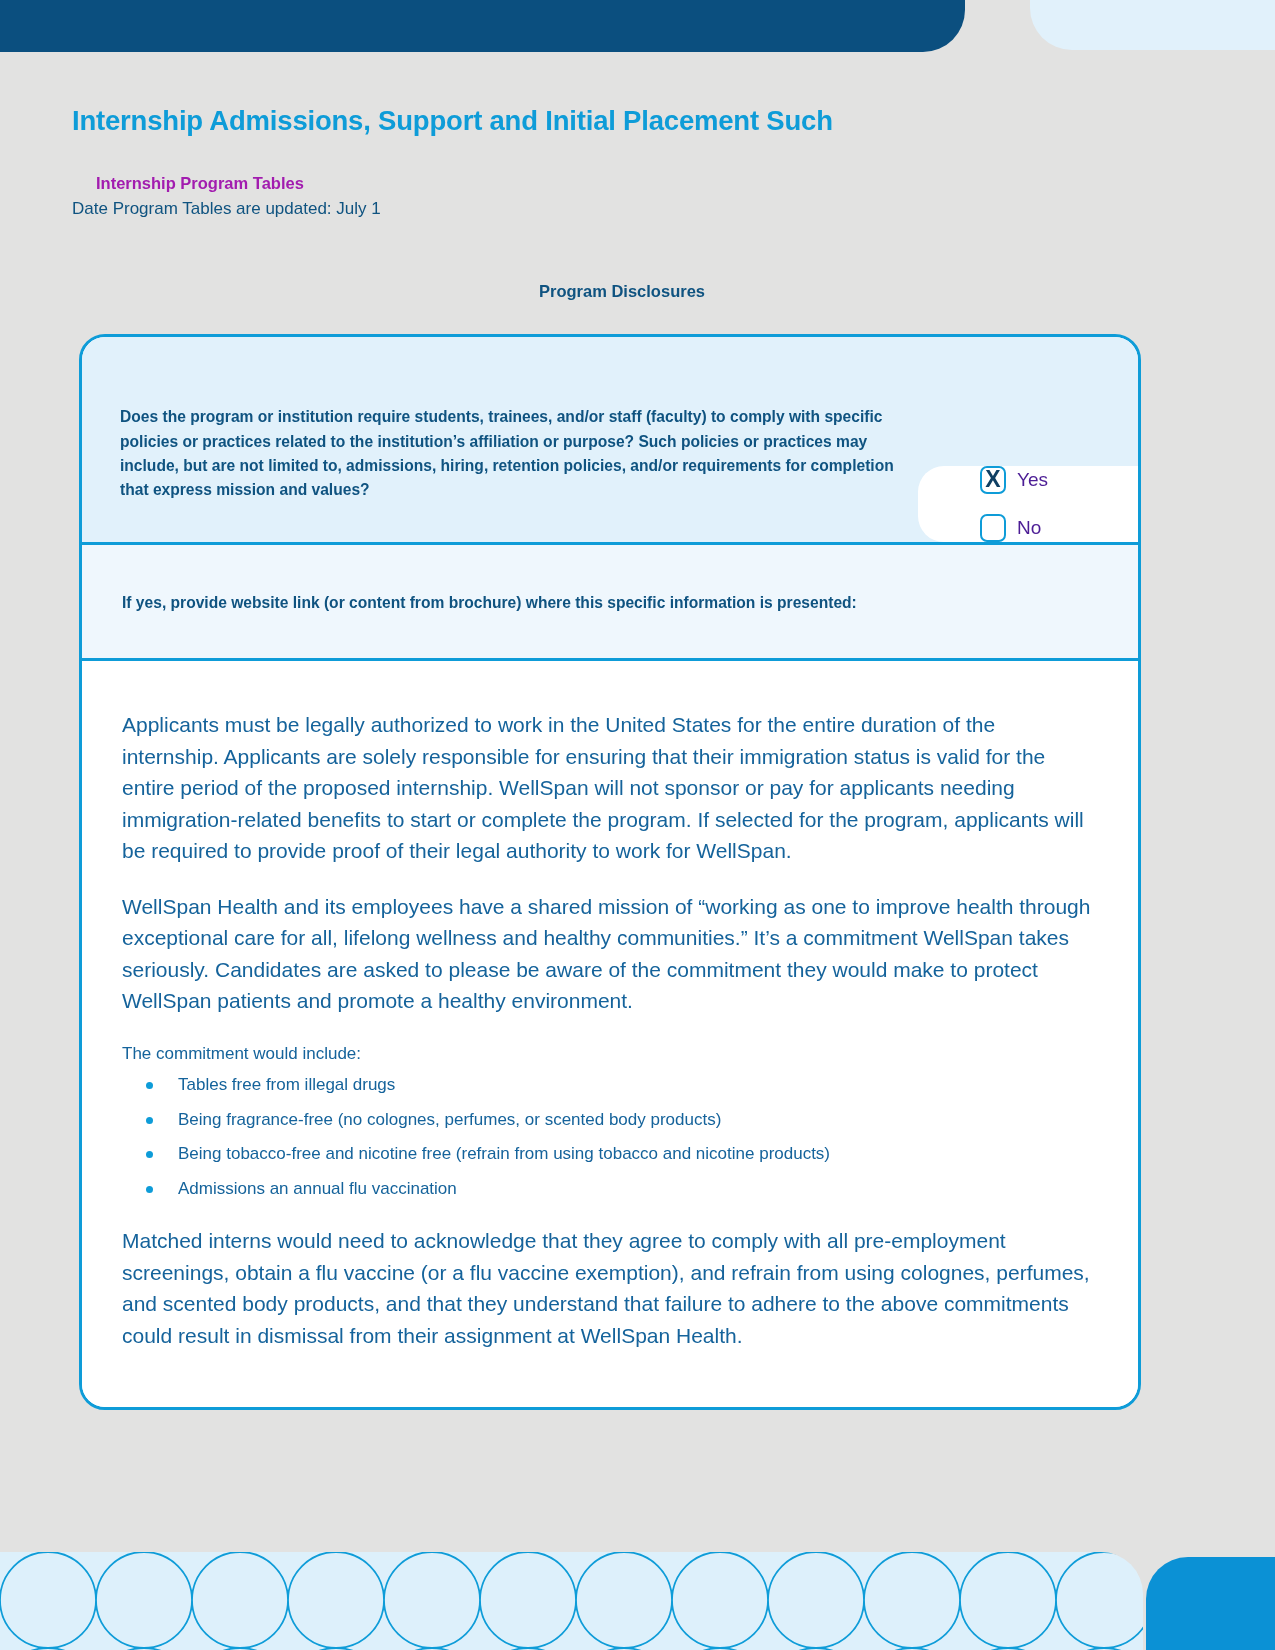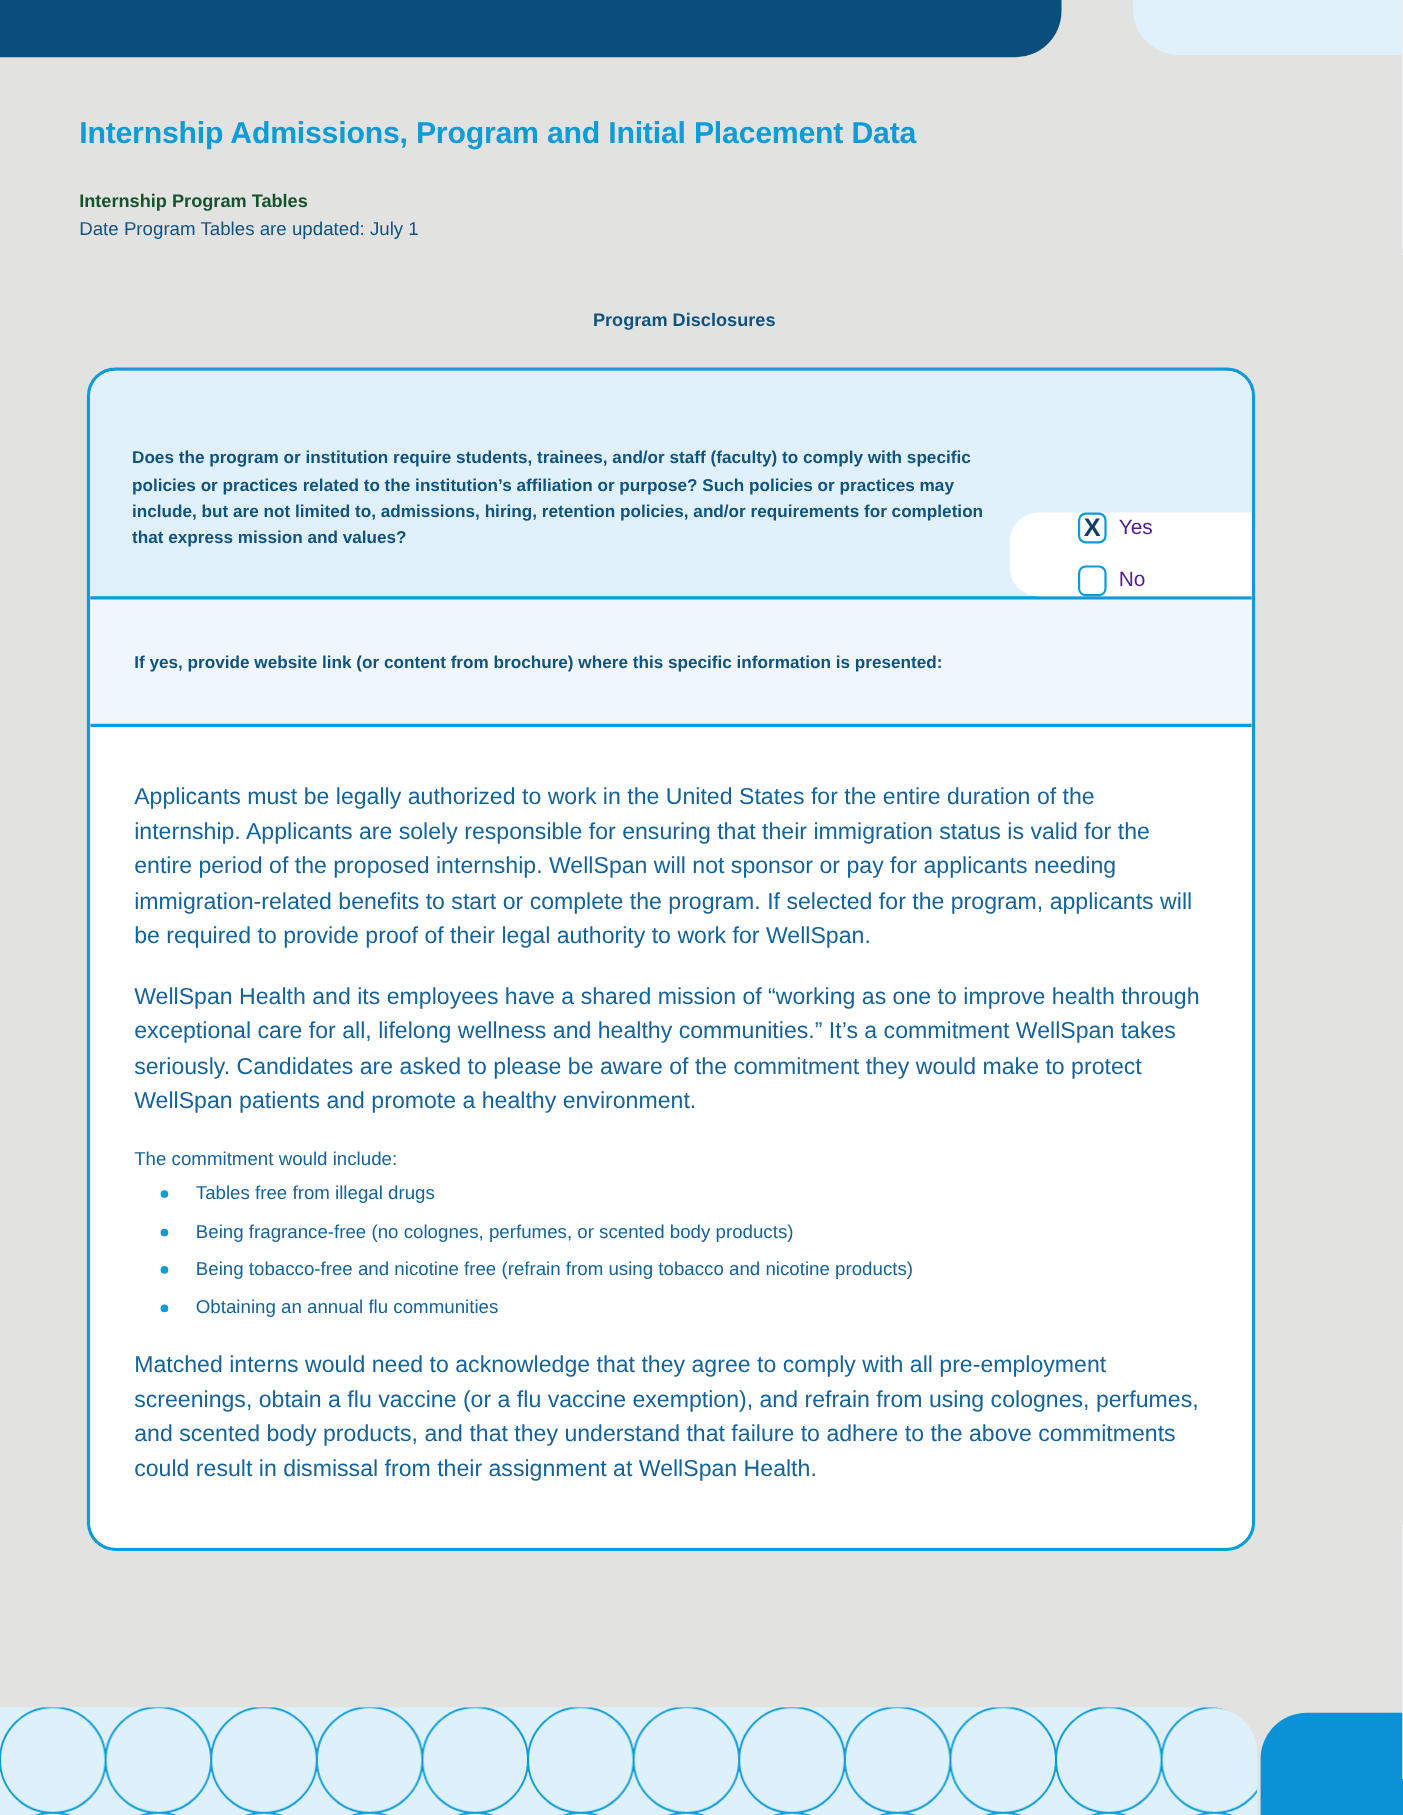--- a/index.html
+++ b/index.html
@@ -48,25 +48,26 @@
     width: 1100px;
   }
   .page-title {
     color: #0e9cd8;
     font-size: 27.5px;
     font-weight: bold;
     letter-spacing: -0.2px;
     line-height: 1.25;
   }
   .sub-strong {
-    color: #14532d;
+    color: #a21caf;
     font-size: 16.5px;
     font-weight: bold;
     margin-top: 34px;
     line-height: 1.35;
+    margin-left: 24px;
   }
   .sub-plain {
     color: #0f5380;
     font-size: 17px;
     font-weight: normal;
     line-height: 1.4;
     margin-top: 2px;
   }
   .section-label {
     color: #0f5380;
@@ -229,21 +230,21 @@
 </style>
 </head>
 <body>
 
 <div class="topbar-wrap">
   <div class="topbar-dark"></div>
   <div class="topbar-light"></div>
 </div>
 
 <div class="page-head">
-  <div class="page-title">Internship Admissions, Program and Initial Placement Data</div>
+  <div class="page-title">Internship Admissions, Support and Initial Placement Such</div>
   <div class="sub-strong">Internship Program Tables</div>
   <div class="sub-plain">Date Program Tables are updated: July 1</div>
   <div class="section-label">Program Disclosures</div>
 </div>
 
 <div class="card">
 
   <div class="row-question">
     <div class="q-text">Does the program or institution require students, trainees, and/or staff (faculty) to comply with specific policies or practices related to the institution’s affiliation or purpose? Such policies or practices may include, but are not limited to, admissions, hiring, retention policies, and/or requirements for completion that express mission and values?</div>
     <div class="q-answers">
@@ -270,21 +271,21 @@
   </div>
 
   <div class="row-body">
     <p class="body-p">Applicants must be legally authorized to work in the United States for the entire duration of the internship. Applicants are solely responsible for ensuring that their immigration status is valid for the entire period of the proposed internship. WellSpan will not sponsor or pay for applicants needing immigration-related benefits to start or complete the program. If selected for the program, applicants will be required to provide proof of their legal authority to work for WellSpan.</p>
     <p class="body-p">WellSpan Health and its employees have a shared mission of “working as one to improve health through exceptional care for all, lifelong wellness and healthy communities.” It’s a commitment WellSpan takes seriously. Candidates are asked to please be aware of the commitment they would make to protect WellSpan patients and promote a healthy environment.</p>
     <p class="lead-in">The commitment would include:</p>
     <ul class="commit-list">
       <li>Tables free from illegal drugs</li>
       <li>Being fragrance-free (no colognes, perfumes, or scented body products)</li>
       <li>Being tobacco-free and nicotine free (refrain from using tobacco and nicotine products)</li>
-      <li>Obtaining an annual flu communities</li>
+      <li>Admissions an annual flu vaccination</li>
     </ul>
     <p class="body-p">Matched interns would need to acknowledge that they agree to comply with all pre-employment screenings, obtain a flu vaccine (or a flu vaccine exemption), and refrain from using colognes, perfumes, and scented body products, and that they understand that failure to adhere to the above commitments could result in dismissal from their assignment at WellSpan Health.</p>
   </div>
 
 </div>
 
 <div class="bottom-wrap">
   <div class="bottom-pattern">
     <svg width="1143" height="98" viewBox="0 0 1143 98">
       <defs>

